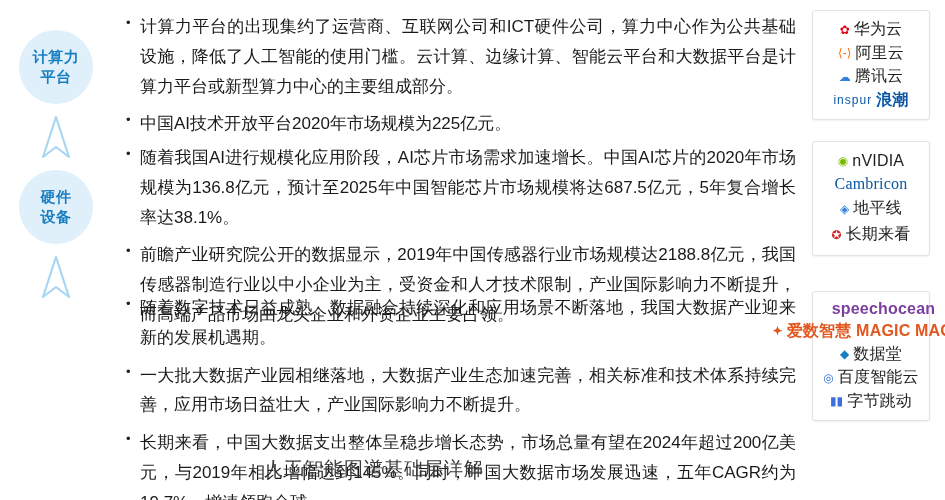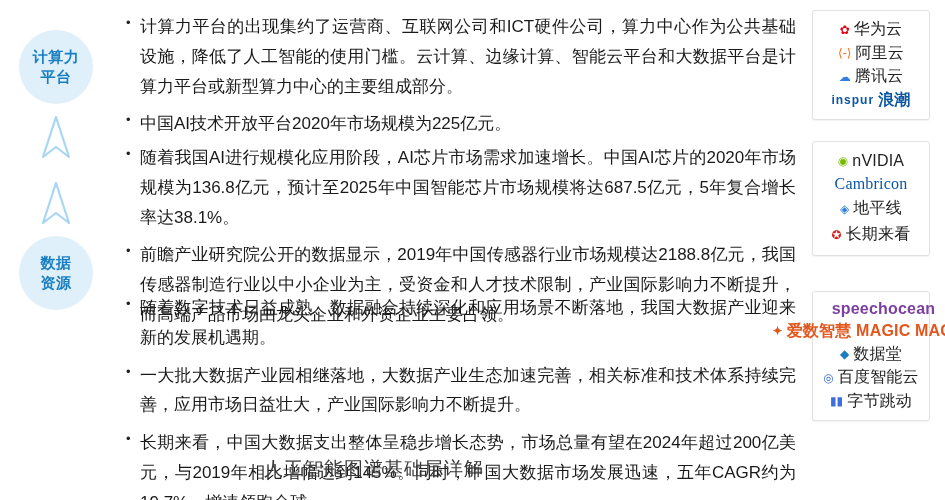--- a/index.html
+++ b/index.html
@@ -122,21 +122,21 @@
     align-items: center;
     justify-content: center;
     font-size: 12px;
     line-height: 1;
   }
   .logo .txt { font-size: 16px; letter-spacing: 0.2px; }
 
   .m-huawei { color: #e60012; font-size: 13px; }
   .m-ali    { color: #ff6a00; font-size: 13px; }
   .m-tx     { color: #2f7fe0; font-size: 13px; }
-  .m-inspur { color: #0b57a4; font-weight: bold; font-size: 13.5px; letter-spacing: 1px; }
+  .m-inspur { color: #0b57a4; font-weight: normal; font-size: 13.5px; letter-spacing: 1px; }
   .m-nv     { color: #76b900; font-size: 14px; }
   .m-camb   { color: #0b57a4; font-family: Liberation Serif, serif; }
   .m-horizon{ color: #2f7fe0; font-size: 13px; }
   .m-red    { color: #d42222; font-size: 13px; }
   .m-speech { color: #7b3fa0; font-weight: bold; letter-spacing: -0.3px; margin-left: 25px; }
   .m-magic  { color: #e2571e; font-weight: bold; }
   .m-bright { color: #1a7fc1; font-size: 12px; }
   .m-baidu  { color: #2e6ad1; font-size: 13px; }
   .m-byte   { color: #3b6fe0; font-size: 12px; }
 
@@ -164,31 +164,31 @@
       <span>计算力</span>
       <span>平台</span>
     </div>
 
     <div class="arrow-up">
       <svg width="40" height="44" viewBox="0 0 40 44">
         <path d="M20 2 L33 42 L20 32 L7 42 Z" fill="none" stroke="#a9d6f2" stroke-width="2.2" stroke-linejoin="round"></path>
       </svg>
     </div>
 
+    <div class="pill">
+      <span>硬件</span>
+      <span>设备</span>
+    </div>
 
     <div class="arrow-up">
       <svg width="40" height="44" viewBox="0 0 40 44">
         <path d="M20 2 L33 42 L20 32 L7 42 Z" fill="none" stroke="#a9d6f2" stroke-width="2.2" stroke-linejoin="round"></path>
       </svg>
     </div>
 
-    <div class="pill">
-      <span>数据</span>
-      <span>资源</span>
-    </div>
   </div>
 
   <div class="rows">
 
     <div class="row row-1">
       <div class="bullets">
         <div class="bullet">
           <div class="dot">•</div>
           <div class="btext">计算力平台的出现集约了运营商、互联网公司和ICT硬件公司，算力中心作为公共基础设施，降低了人工智能的使用门槛。云计算、边缘计算、智能云平台和大数据平台是计算力平台或新型算力中心的主要组成部分。</div>
         </div>

